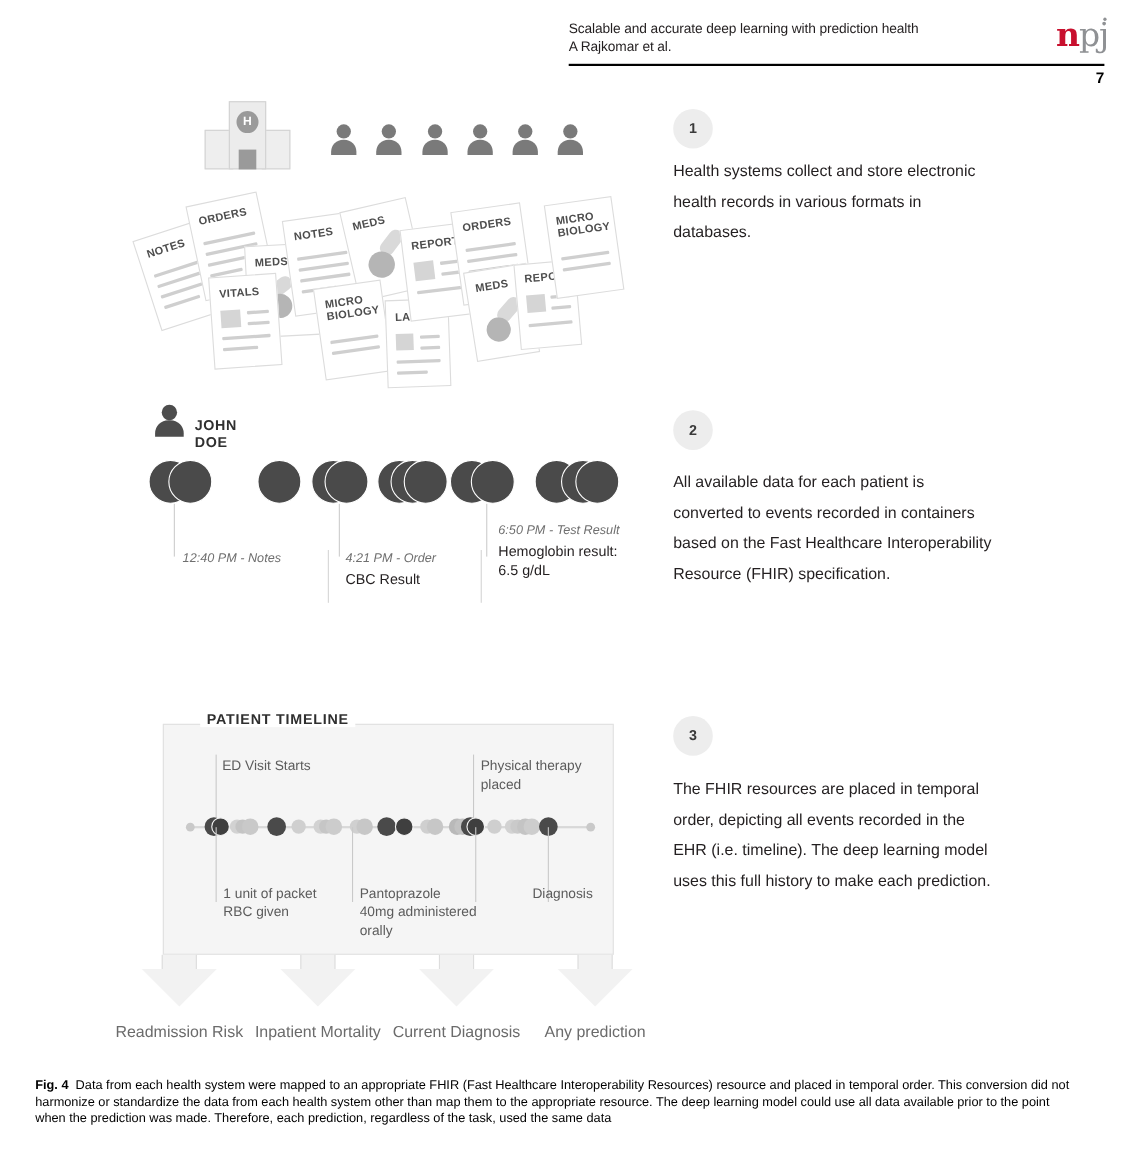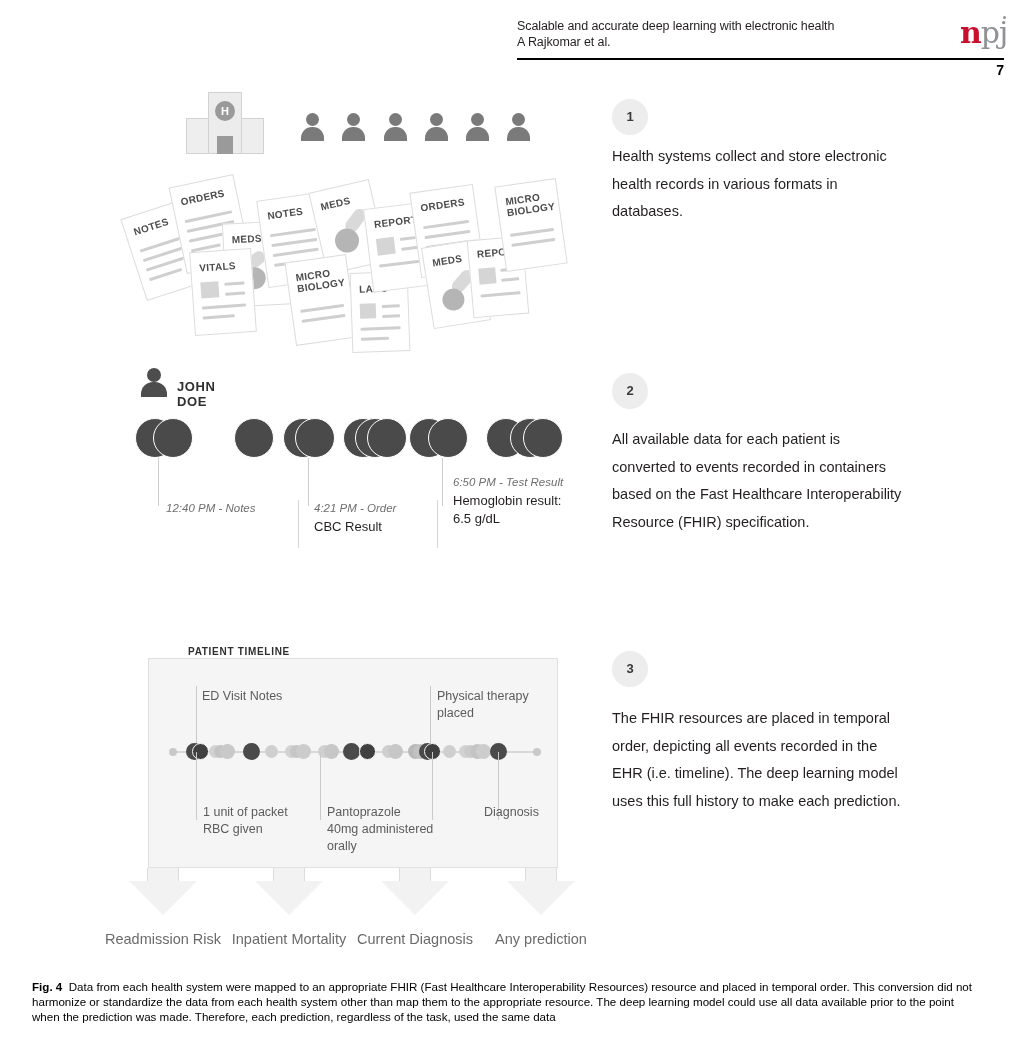--- a/index.html
+++ b/index.html
@@ -103,21 +103,21 @@
   }
   .evt-sep{position:absolute;width:1px;background:#d5d5d5;}
 
   
   #timeline-panel{
     position:absolute;left:148px;top:658px;width:410px;height:210px;
     background:#f5f5f5;border:1px solid #e0e0e0;box-sizing:border-box;
   }
   #timeline-title{
     position:absolute;left:182px;top:646px;background:#ffffff;padding:0 6px;
-    font-size:10px;font-weight:bold;letter-spacing:0.7px;color:#2f2f2f;
+    font-size:13px;font-weight:bold;letter-spacing:0.7px;color:#2f2f2f;
   }
   .tl-leader{position:absolute;width:1px;background:#c9c9c9;}
   .tl-label{position:absolute;font-size:12.5px;color:#5c5c5c;line-height:17px;width:120px;}
   #tl-axis{position:absolute;height:2px;background:#d8d8d8;}
   .tl-dot{position:absolute;border-radius:50%;}
 
   
   .arrow{position:absolute;}
   .arrow .shaft{position:absolute;background:#f2f2f2;border-left:1px solid #dddddd;border-right:1px solid #dddddd;box-sizing:border-box;}
   .arrow .head{position:absolute;width:0;height:0;}
@@ -131,21 +131,21 @@
     position:absolute;left:32px;top:979px;width:944px;
     font-size:11.6px;line-height:15.2px;color:#000;
     font-family:"Liberation Sans", sans-serif;
   }
   #caption b{font-weight:bold;}
 </style>
 </head>
 <body>
 
 <div id="running-head">
-  <div class="rh-line">Scalable and accurate deep learning with electronic health</div>
+  <div class="rh-line">Scalable and accurate deep learning with prediction health</div>
   <div class="rh-line">A Rajkomar et al.</div>
 </div>
 <div id="head-rule"></div>
 <div id="page-number">7</div>
 <div id="npj-logo">
   <span class="n">n</span><span class="pj">pj</span>
   <span class="dot"></span>
 </div>
 
 <div id="hospital">
@@ -331,21 +331,21 @@
 </div>
 <div class="evt-block" style="left:453px;top:474px;">
   <div class="evt-time">6:50 PM - Test Result</div>
   <div class="evt-desc">Hemoglobin result: 6.5 g/dL</div>
 </div>
 
 <div id="timeline-panel"></div>
 <div id="timeline-title">PATIENT TIMELINE</div>
 
 <div class="tl-leader" style="left:196px;top:686px;height:66px;"></div>
-<div class="tl-label" style="left:202px;top:688px;">ED Visit Notes</div>
+<div class="tl-label" style="left:202px;top:688px;">ED Visit Starts</div>
 <div class="tl-leader" style="left:430px;top:686px;height:66px;"></div>
 <div class="tl-label" style="left:437px;top:688px;width:104px;">Physical therapy placed</div>
 
 <div id="tl-axis" style="left:170px;top:751px;width:370px;"></div>
 
 <div class="tl-dot" style="left:169px;top:748px;width:8px;height:8px;background:#c9c9c9;"></div>
 <div class="tl-dot" style="left:186px;top:743px;width:17px;height:17px;background:#4a4a4a;"></div>
 <div class="tl-dot" style="left:192px;top:743px;width:17px;height:17px;background:#3f3f3f;border:1px solid #f5f5f5;box-sizing:border-box;"></div>
 <div class="tl-dot" style="left:209px;top:745px;width:13px;height:13px;background:#d2d2d2;"></div>
 <div class="tl-dot" style="left:214px;top:745px;width:13px;height:13px;background:#c4c4c4;"></div>

